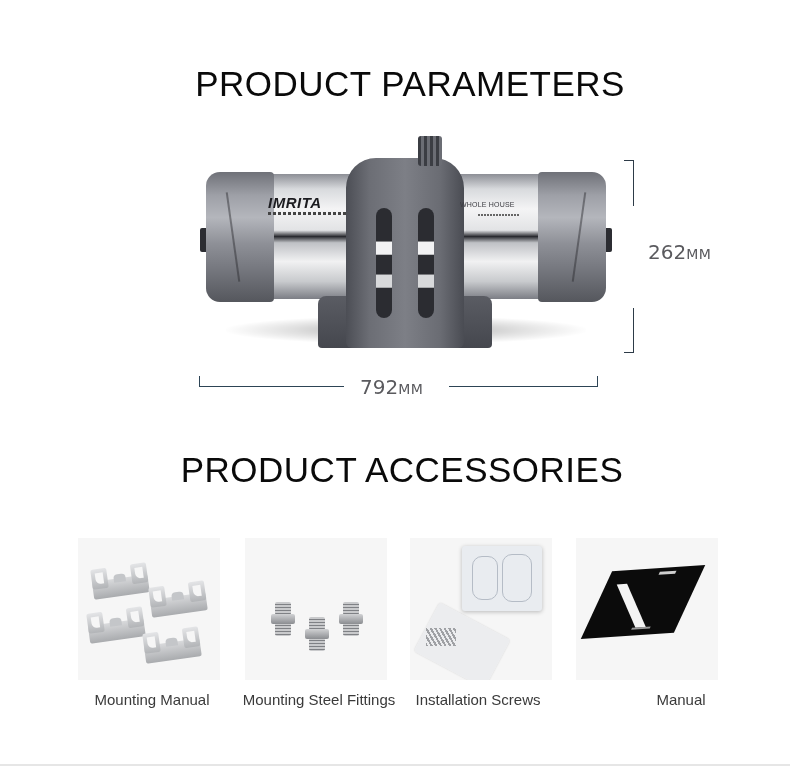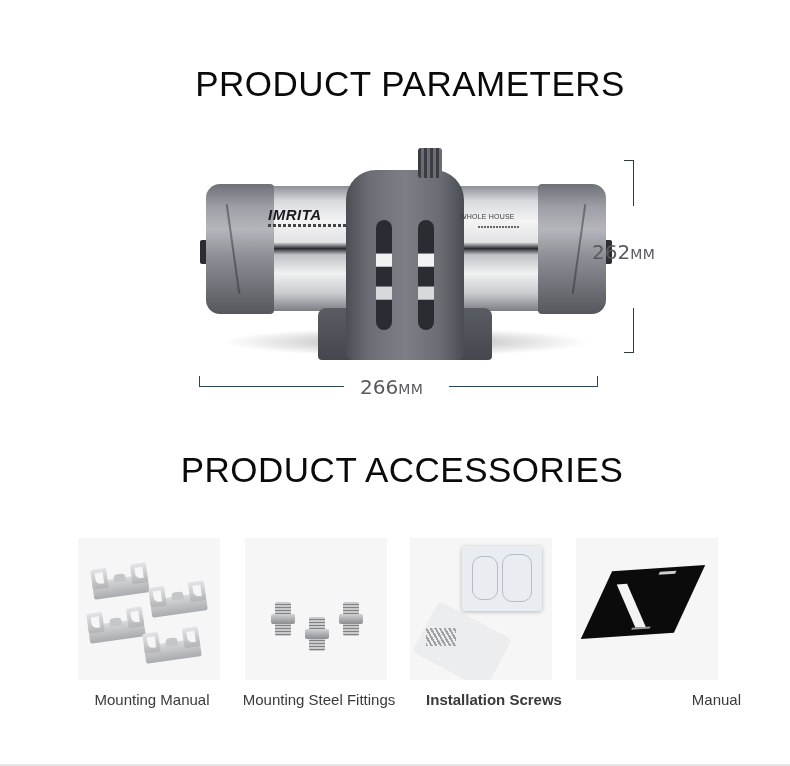--- a/index.html
+++ b/index.html
@@ -8,21 +8,21 @@
 
     .heading {
       position: absolute; left: 0; width: 790px; text-align: center;
       font-family: "Liberation Sans", sans-serif; font-weight: normal;
       color: #0a0a0a; letter-spacing: 0.5px;
     }
     .heading.params { top: 64px; font-size: 35px; left: 15px; }
     .heading.acc { top: 450px; font-size: 35px; left: 7px; }
 
     
-    .product { position: absolute; left: 196px; top: 148px; width: 420px; height: 215px; }
+    .product { position: absolute; left: 196px; top: 136px; width: 420px; height: 215px; }
     .shadow { position: absolute; left: 30px; top: 180px; width: 360px; height: 28px;
       background: radial-gradient(ellipse at center, rgba(0,0,0,0.35) 0%, rgba(0,0,0,0.12) 45%, rgba(0,0,0,0) 72%); }
     .cyl { position: absolute; top: 38px; height: 125px; border-radius: 6px;
       background: linear-gradient(to bottom, #8d8f96 0%, #d8dadd 12%, #f4f4f5 28%, #e2e3e5 45%, #2a2b30 50%, #bfc1c5 55%, #f1f1f2 70%, #c8cacd 86%, #7c7e85 100%); }
     .cyl.left { left: 60px; width: 110px; }
     .cyl.right { left: 250px; width: 110px; }
     .cap { position: absolute; top: 36px; height: 130px; width: 68px; border-radius: 14px;
       background: linear-gradient(to bottom, #6f7178 0%, #9ea0a7 18%, #b4b6bc 35%, #8e9097 55%, #75777e 75%, #55575d 100%); }
     .cap.left { left: 10px; border-top-right-radius: 4px; border-bottom-right-radius: 4px; }
     .cap.right { left: 342px; border-top-left-radius: 4px; border-bottom-left-radius: 4px; }
@@ -50,38 +50,38 @@
     .wh { position: absolute; left: 264px; top: 65px; font-size: 7px; color: #3b3b40; letter-spacing: 0.2px; }
     .wh-sub { position: absolute; left: 282px; top: 78px; width: 42px; height: 2px;
       background: repeating-linear-gradient(to right, #666 0 2px, transparent 2px 3px); }
 
     
     .dim-v { position: absolute; left: 624px; width: 10px; border-right: 1.5px solid #2d3b47; }
     .dim-v.top { top: 160px; height: 46px; border-top: 1.5px solid #2d3b47; }
     .dim-v.bot { top: 308px; height: 45px; border-bottom: 1.5px solid #2d3b47; }
     .dim-label { position: absolute; font-family: "DejaVu Sans", sans-serif; color: #5a5a5e; font-size: 20px; }
     .dim-label .u { font-size: 14px; letter-spacing: 0.5px; }
-    .dim-label.h { left: 592px; top: 240px; text-align: right; }
+    .dim-label.h { left: 648px; top: 240px; text-align: right; }
     .dim-label.w { left: 360px; top: 375px; }
     .dim-h { position: absolute; top: 376px; height: 11px; border-bottom: 1.5px solid #2d4455; }
     .dim-h.l { left: 199px; width: 145px; border-left: 1.5px solid #2d4455; }
     .dim-h.r { left: 449px; width: 149px; border-right: 1.5px solid #2d4455; }
 
     
     .card { position: absolute; top: 538px; width: 142px; height: 142px; background: #f6f6f6; overflow: hidden; }
     .card.c0 { left: 78px; }
     .card.c1 { left: 245px; }
     .card.c2 { left: 410px; }
     .card.c3 { left: 576px; }
     .caption { position: absolute; top: 691px; width: 180px; text-align: center;
       font-family: "Liberation Sans", sans-serif; font-size: 15px; line-height: 18px; color: #3a3a3a; }
     .caption.c0 { left: 62px; }
     .caption.c1 { left: 229px; }
-    .caption.c2 { left: 404px; font-weight: bold; }
-    .caption.c3 { left: 561px; text-align: right; }
+    .caption.c2 { left: 388px; }
+    .caption.c3 { left: 591px; }
 
     
     .plate { position: absolute; width: 56px; height: 30px; }
     .plate .base { position: absolute; left: 0; top: 12px; width: 56px; height: 18px; background: linear-gradient(#d9dadc, #a9abae); border-radius: 2px; }
     .plate .tab { position: absolute; top: 0; width: 16px; height: 20px; background: linear-gradient(#e4e5e7, #b2b4b7); border-radius: 2px; }
     .plate .tab.a { left: 0; }
     .plate .tab.b { right: 0; }
     .plate .tab::after { content: ""; position: absolute; left: 4px; top: 4px; width: 8px; height: 11px; background: #f6f6f6; border-radius: 0 0 0 5px; }
     .plate .mid { position: absolute; left: 22px; top: 8px; width: 12px; height: 8px; background: #c4c6c9; border-radius: 4px 4px 0 0; }
 
@@ -139,21 +139,21 @@
   <span class="wh">WHOLE HOUSE</span>
   <div class="wh-sub"></div>
 </div>
 
 <div class="dim-v top"></div>
 <div class="dim-v bot"></div>
 <div class="dim-label h"><span>262</span><span class="u">MM</span></div>
 
 <div class="dim-h l"></div>
 <div class="dim-h r"></div>
-<div class="dim-label w"><span>266</span><span class="u">MM</span></div>
+<div class="dim-label w"><span>792</span><span class="u">MM</span></div>
 
 <h2 class="heading acc">PRODUCT ACCESSORIES</h2>
 
 <div class="card c0">
   <div class="plate" style="left:14px;top:28px;transform:rotate(-8deg);">
       <div class="base"></div>
       <div class="tab a"></div>
       <div class="tab b"></div>
       <div class="mid"></div>
     </div>

